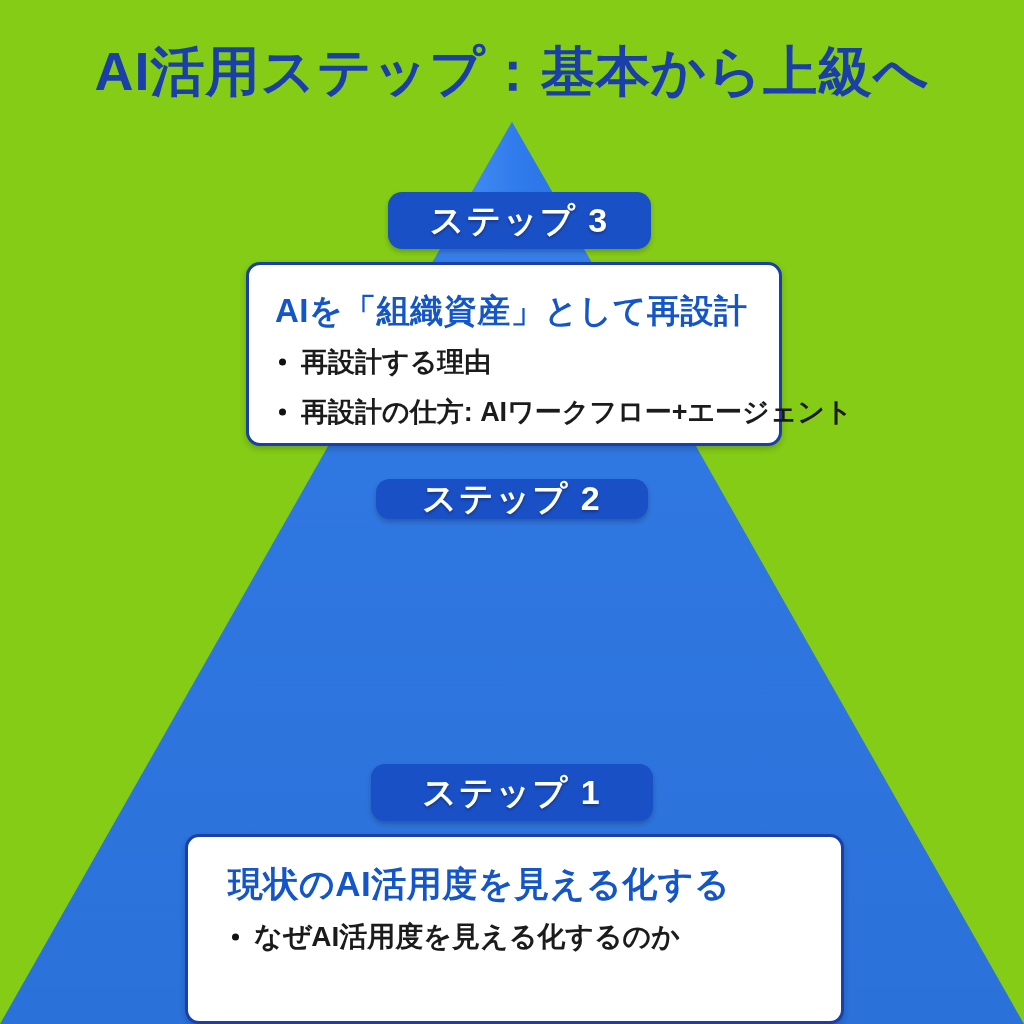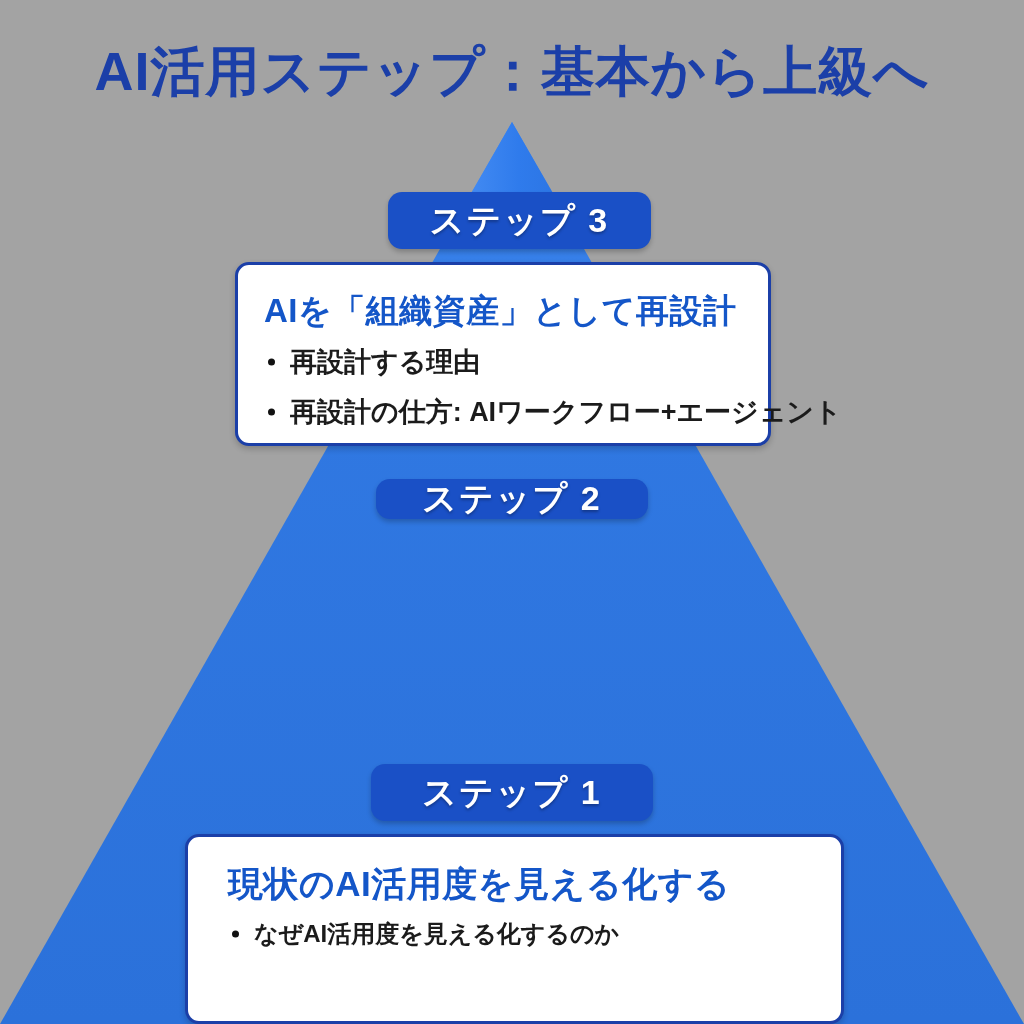--- a/index.html
+++ b/index.html
@@ -8,21 +8,21 @@
     background: #ffffff;
   }
   body {
     font-family: "Liberation Sans", "DejaVu Sans", sans-serif;
   }
 
   #slide {
     position: relative;
     width: 1024px;
     height: 1024px;
-    background: #a3a3a3;
+    background: #84cc16;
     overflow: hidden;
   }
 
   
   #title {
     position: absolute;
     left: 0;
     top: 40px;
     width: 1024px;
     text-align: center;
@@ -95,31 +95,31 @@
     left: 4px;
     top: 50%;
     transform: translateY(-50%);
     width: 7px;
     height: 7px;
     border-radius: 50%;
     background: #111111;
   }
 
   
-  #card-3 { left: 235px; top: 262px; width: 536px; height: 184px; }
+  #card-3 { left: 246px; top: 262px; width: 536px; height: 184px; }
   #card-3 .card-heading { font-size: 33px; }
   #card-3 .card-bullets li { font-size: 27px; }
 
   #card-2 { left: 253px; top: 548px; width: 523px; height: 186px; }
   #card-2 .card-heading { font-size: 33px; }
   #card-2 .card-bullets li { font-size: 21px; }
 
   #card-1 { left: 185px; top: 834px; width: 659px; height: 190px; padding-left: 40px; }
   #card-1 .card-heading { font-size: 35px; }
-  #card-1 .card-bullets li { font-size: 24px; }
+  #card-1 .card-bullets li { font-size: 28px; }
 
   #badge-3 { left: 388px; top: 192px; width: 263px; height: 57px; }
   #badge-2 { left: 376px; top: 479px; width: 272px; height: 40px; }
   #badge-1 { left: 371px; top: 764px; width: 282px; height: 57px; }
 </style>
 </head>
 <body>
 
 <div id="slide">
 

